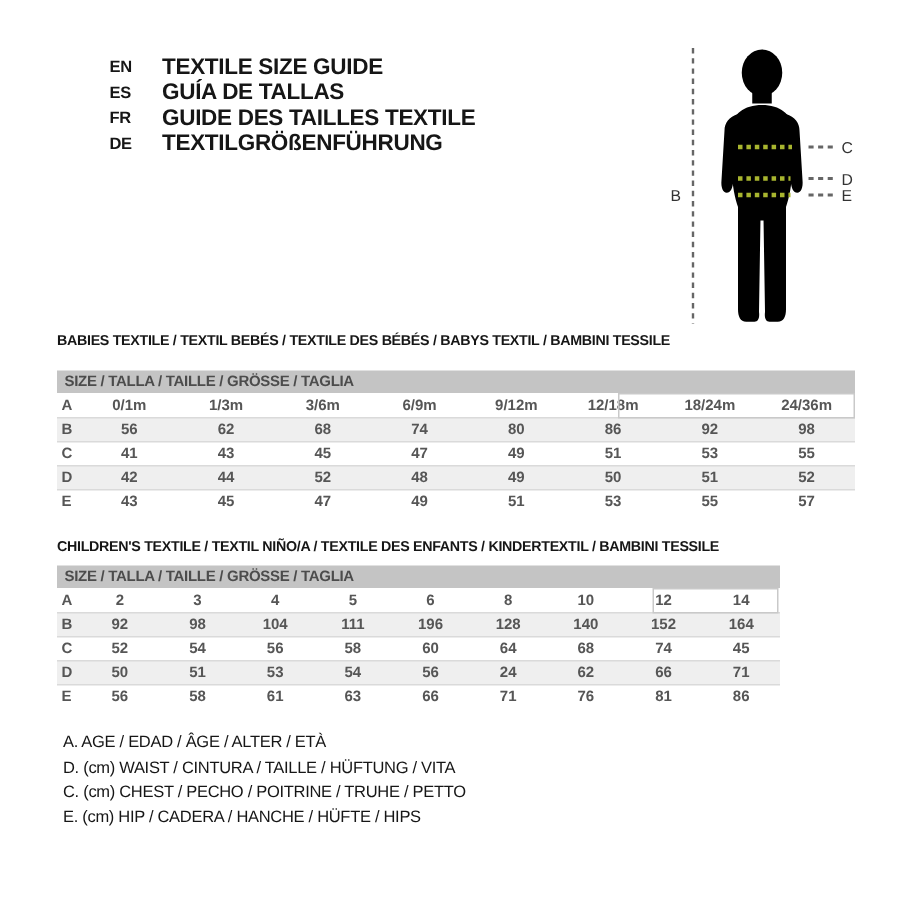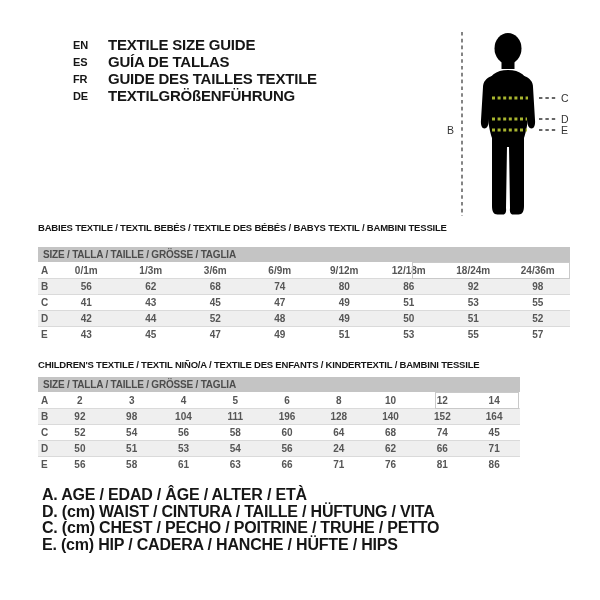--- a/index.html
+++ b/index.html
@@ -46,21 +46,21 @@
   .rowa-box {
     position:absolute; border:1px solid #c9c9c9; background:transparent;
     pointer-events:none;
   }
   #babies-box { left:374px; top:15px; width:158px; height:17px; }
   #children-box { left:397px; top:15px; width:84px; height:17px; }
 
   
   .legend { position:absolute; left:42px; top:487px; }
   .legend-line {
-    font-size:16px; font-weight:bold; letter-spacing:-0.2px;
+    font-size:11px; font-weight:normal; letter-spacing:-0.2px;
     color:#161616; line-height:16.5px; white-space:nowrap;
   }
 </style>
 </head>
 <body>
 
 <div id="canvas">
 
   <div class="lang-block">
     <div class="lang-row">

